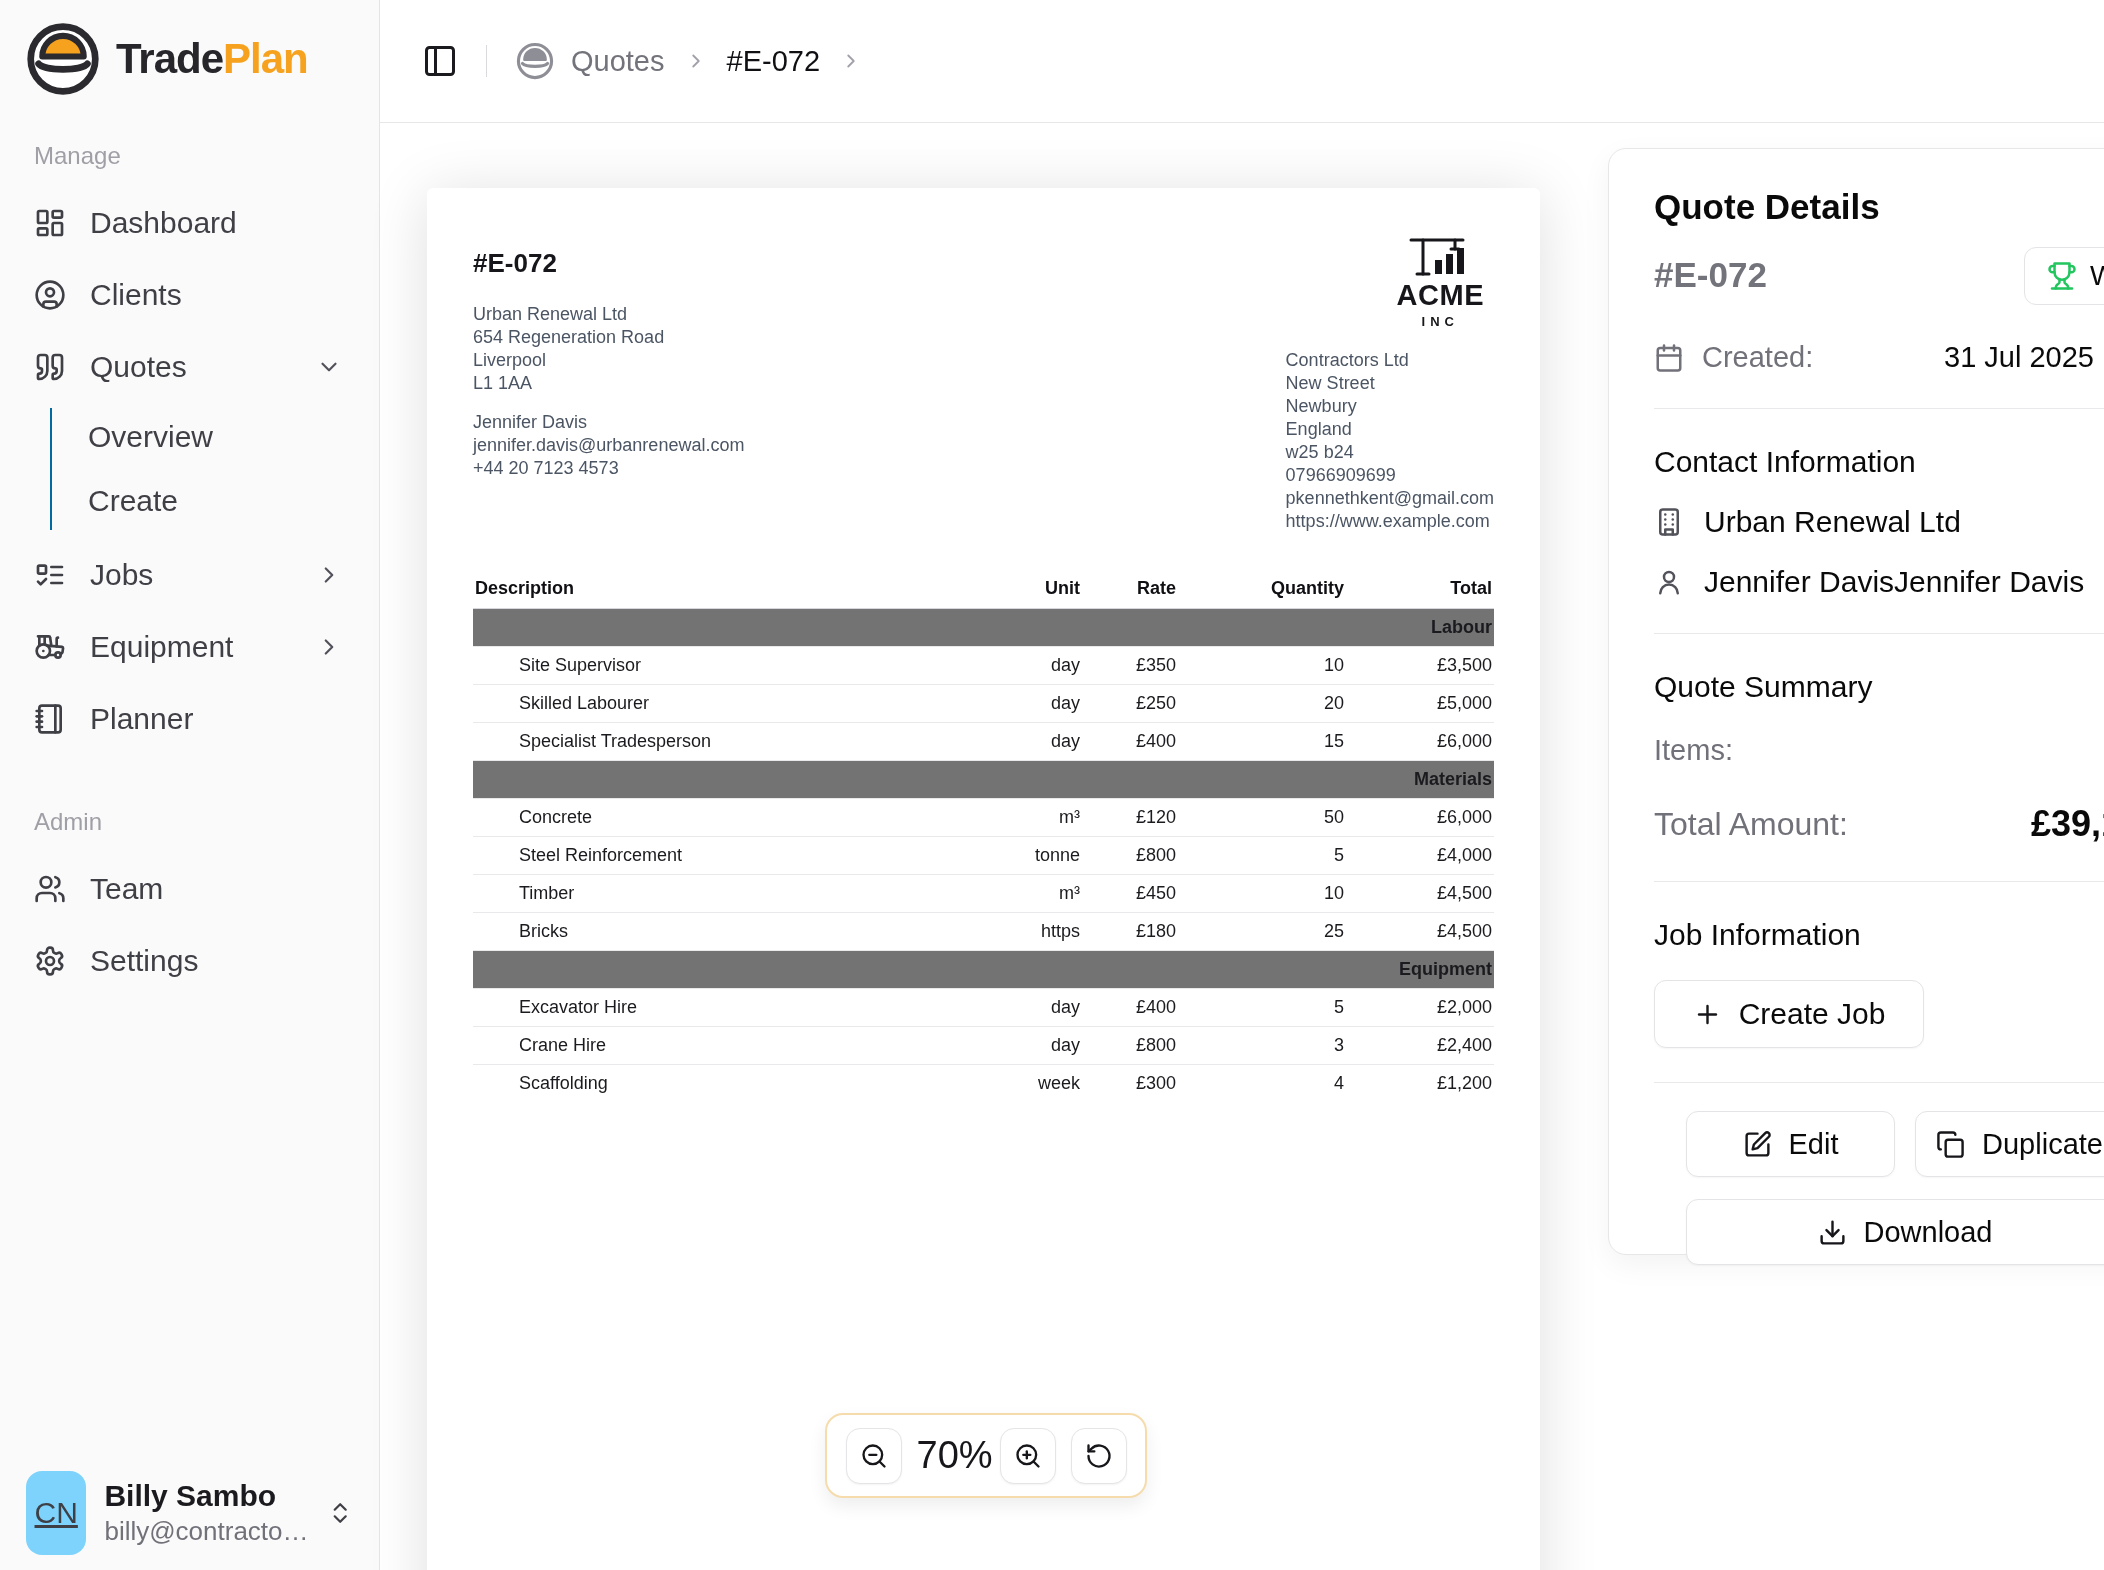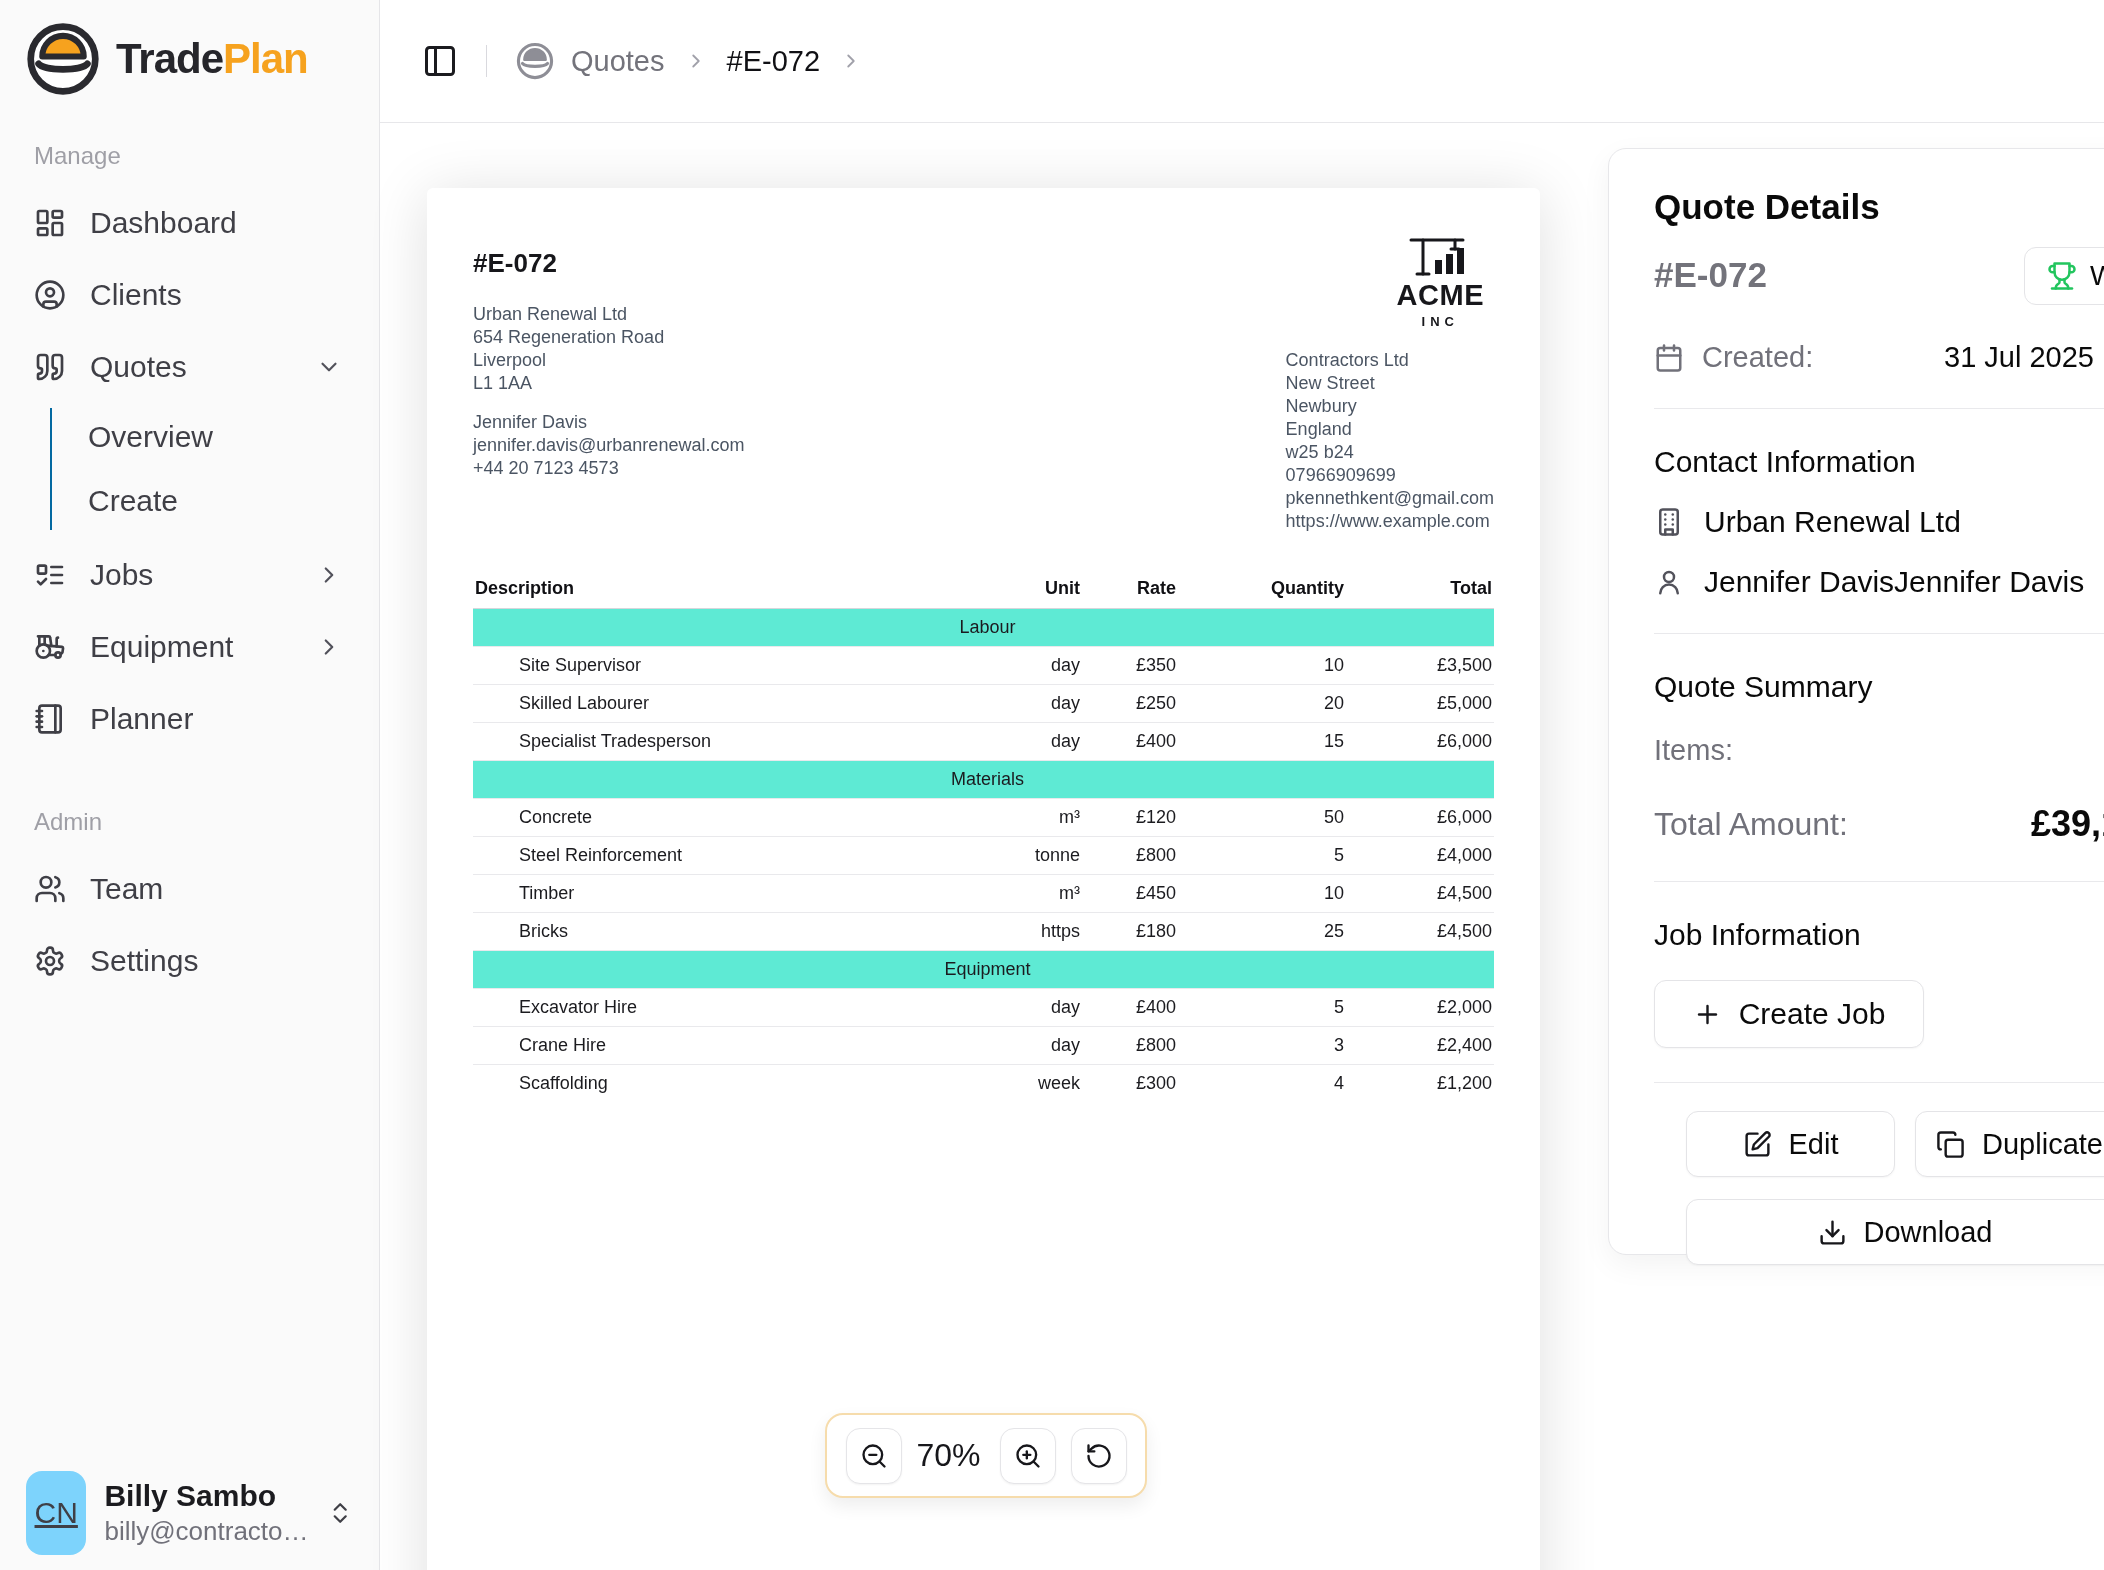--- a/index.html
+++ b/index.html
@@ -56,32 +56,32 @@
   .acme-name { font-size:29px; font-weight:800; color:#17171B; letter-spacing:0.5px; margin-top:1px; }
   .acme-sub { font-size:13px; font-weight:700; color:#17171B; letter-spacing:5px; margin-top:2px; }
   .addr.right { text-align:left; margin-top:20px; }
 
   table.items { width:100%; border-collapse:collapse; margin-top:36px; font-size:18px; }
   table.items th { font-weight:700; color:#101014; text-align:right; padding:9px 2px;
                    border-bottom:1px solid #D6D6DB; }
   table.items th.desc { text-align:left; }
   table.items td { text-align:right; color:#1B1B1F; padding:8px 2px; border-top:1px solid #E9E9EC; }
   table.items td.desc { text-align:left; padding-left:46px; }
-  tr.section td { background:#5eead4; font-weight:400; text-align:center; padding-left:10px; }
+  tr.section td { background:#737373; font-weight:700; text-align:right; padding-left:10px; }
   tr.total td { background:#FAFAFB; font-weight:700; padding:10px 2px; }
 
   
   .zoombar { position:absolute; left:825px; top:1413px; width:322px; height:85px; background:#fff;
              border:2px solid #F6DCAC; border-radius:18px; box-shadow:0 8px 18px rgba(0,0,0,0.07);
              display:flex; align-items:center; justify-content:center; gap:15px; }
   .zbtn { width:56px; height:56px; border:1px solid #E5E5E8; border-radius:14px; background:#fff;
           display:flex; align-items:center; justify-content:center; cursor:pointer;
           box-shadow:0 1px 2px rgba(0,0,0,0.05); color:#17171B; }
   .zbtn .ic { width:28px; height:28px; }
-  .zlevel { font-size:32px; color:#17171B; width:68px; text-align:left; }
+  .zlevel { font-size:38px; color:#17171B; width:68px; text-align:left; }
 
   
   .panel { position:absolute; left:1608px; top:148px; width:600px; height:1107px; background:#fff;
            border:1px solid #E7E7EA; border-radius:18px; box-shadow:0 10px 30px rgba(0,0,0,0.05);
            padding:38px 0 0 45px; }
   .p-title { font-size:35px; font-weight:800; color:#0A0A0A; }
   .p-quote-row { position:relative; height:72px; margin-top:18px; }
   .p-quote-num { font-size:35px; font-weight:800; color:#73737B; line-height:60px; }
   .badge { position:absolute; left:370px; top:2px; display:flex; align-items:center; gap:13px;
            height:58px; padding:0 22px; border:1px solid #E4E4E7; border-radius:12px; background:#fff;

